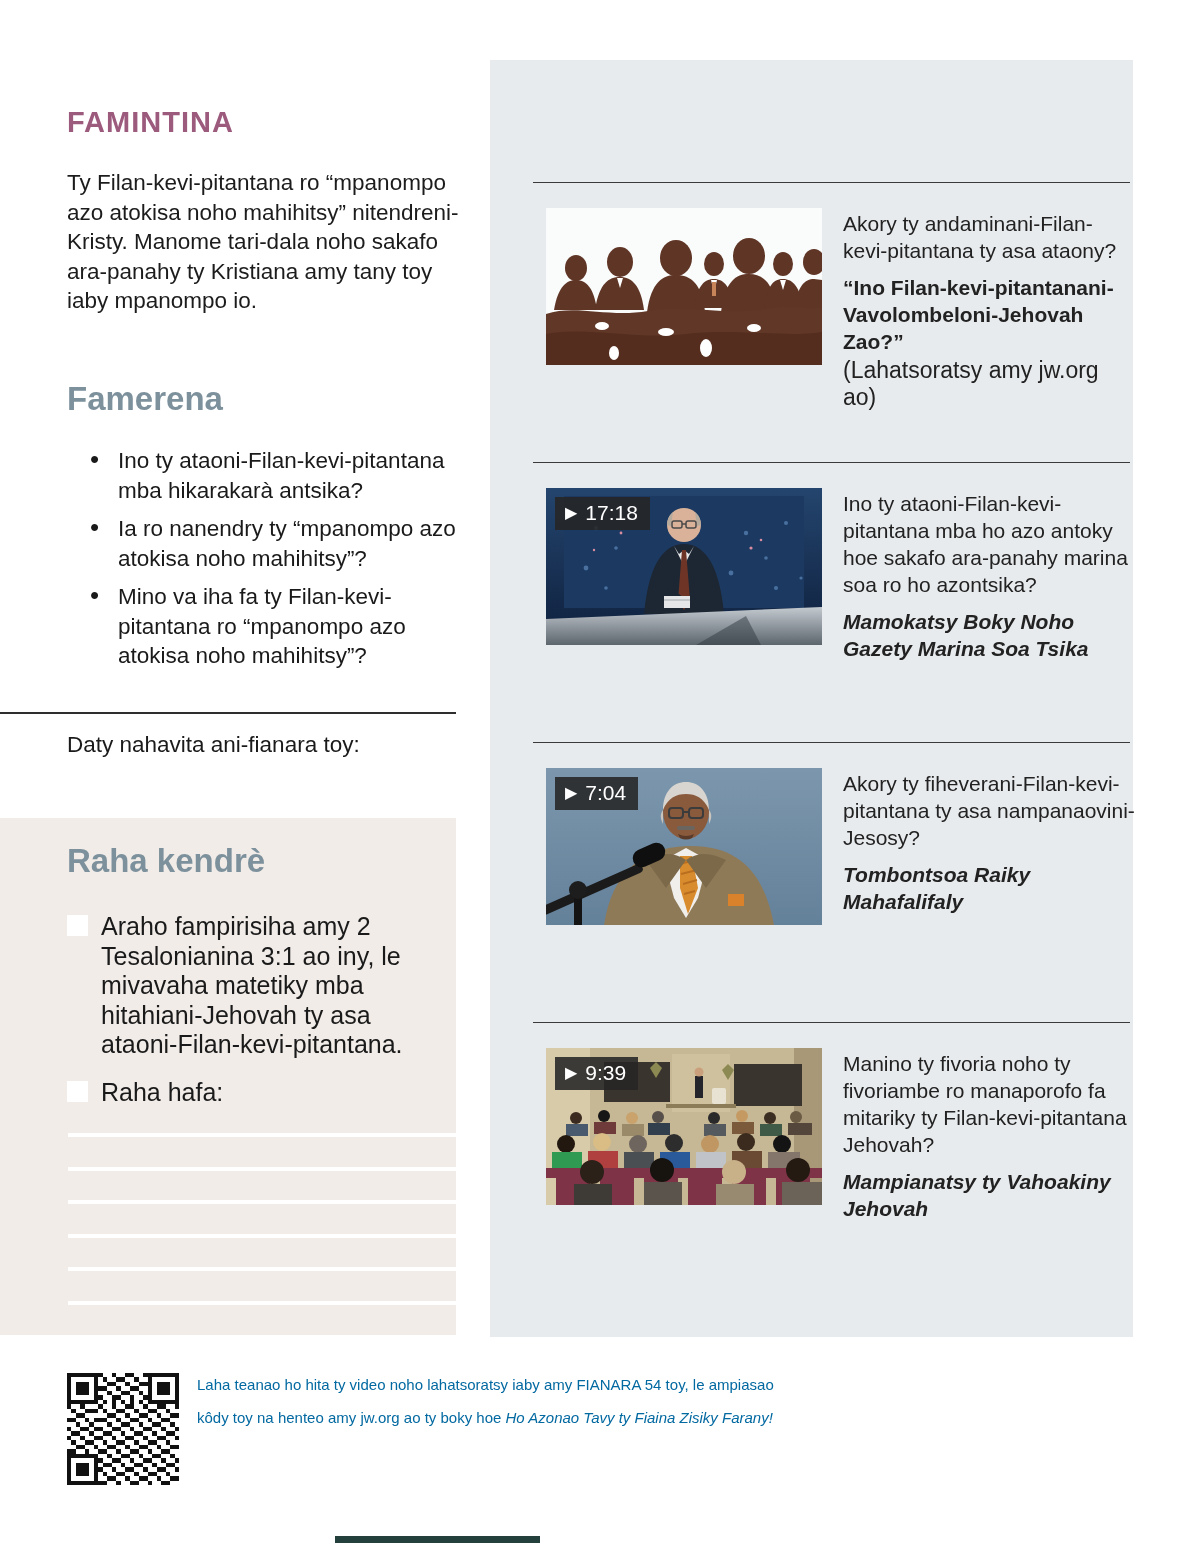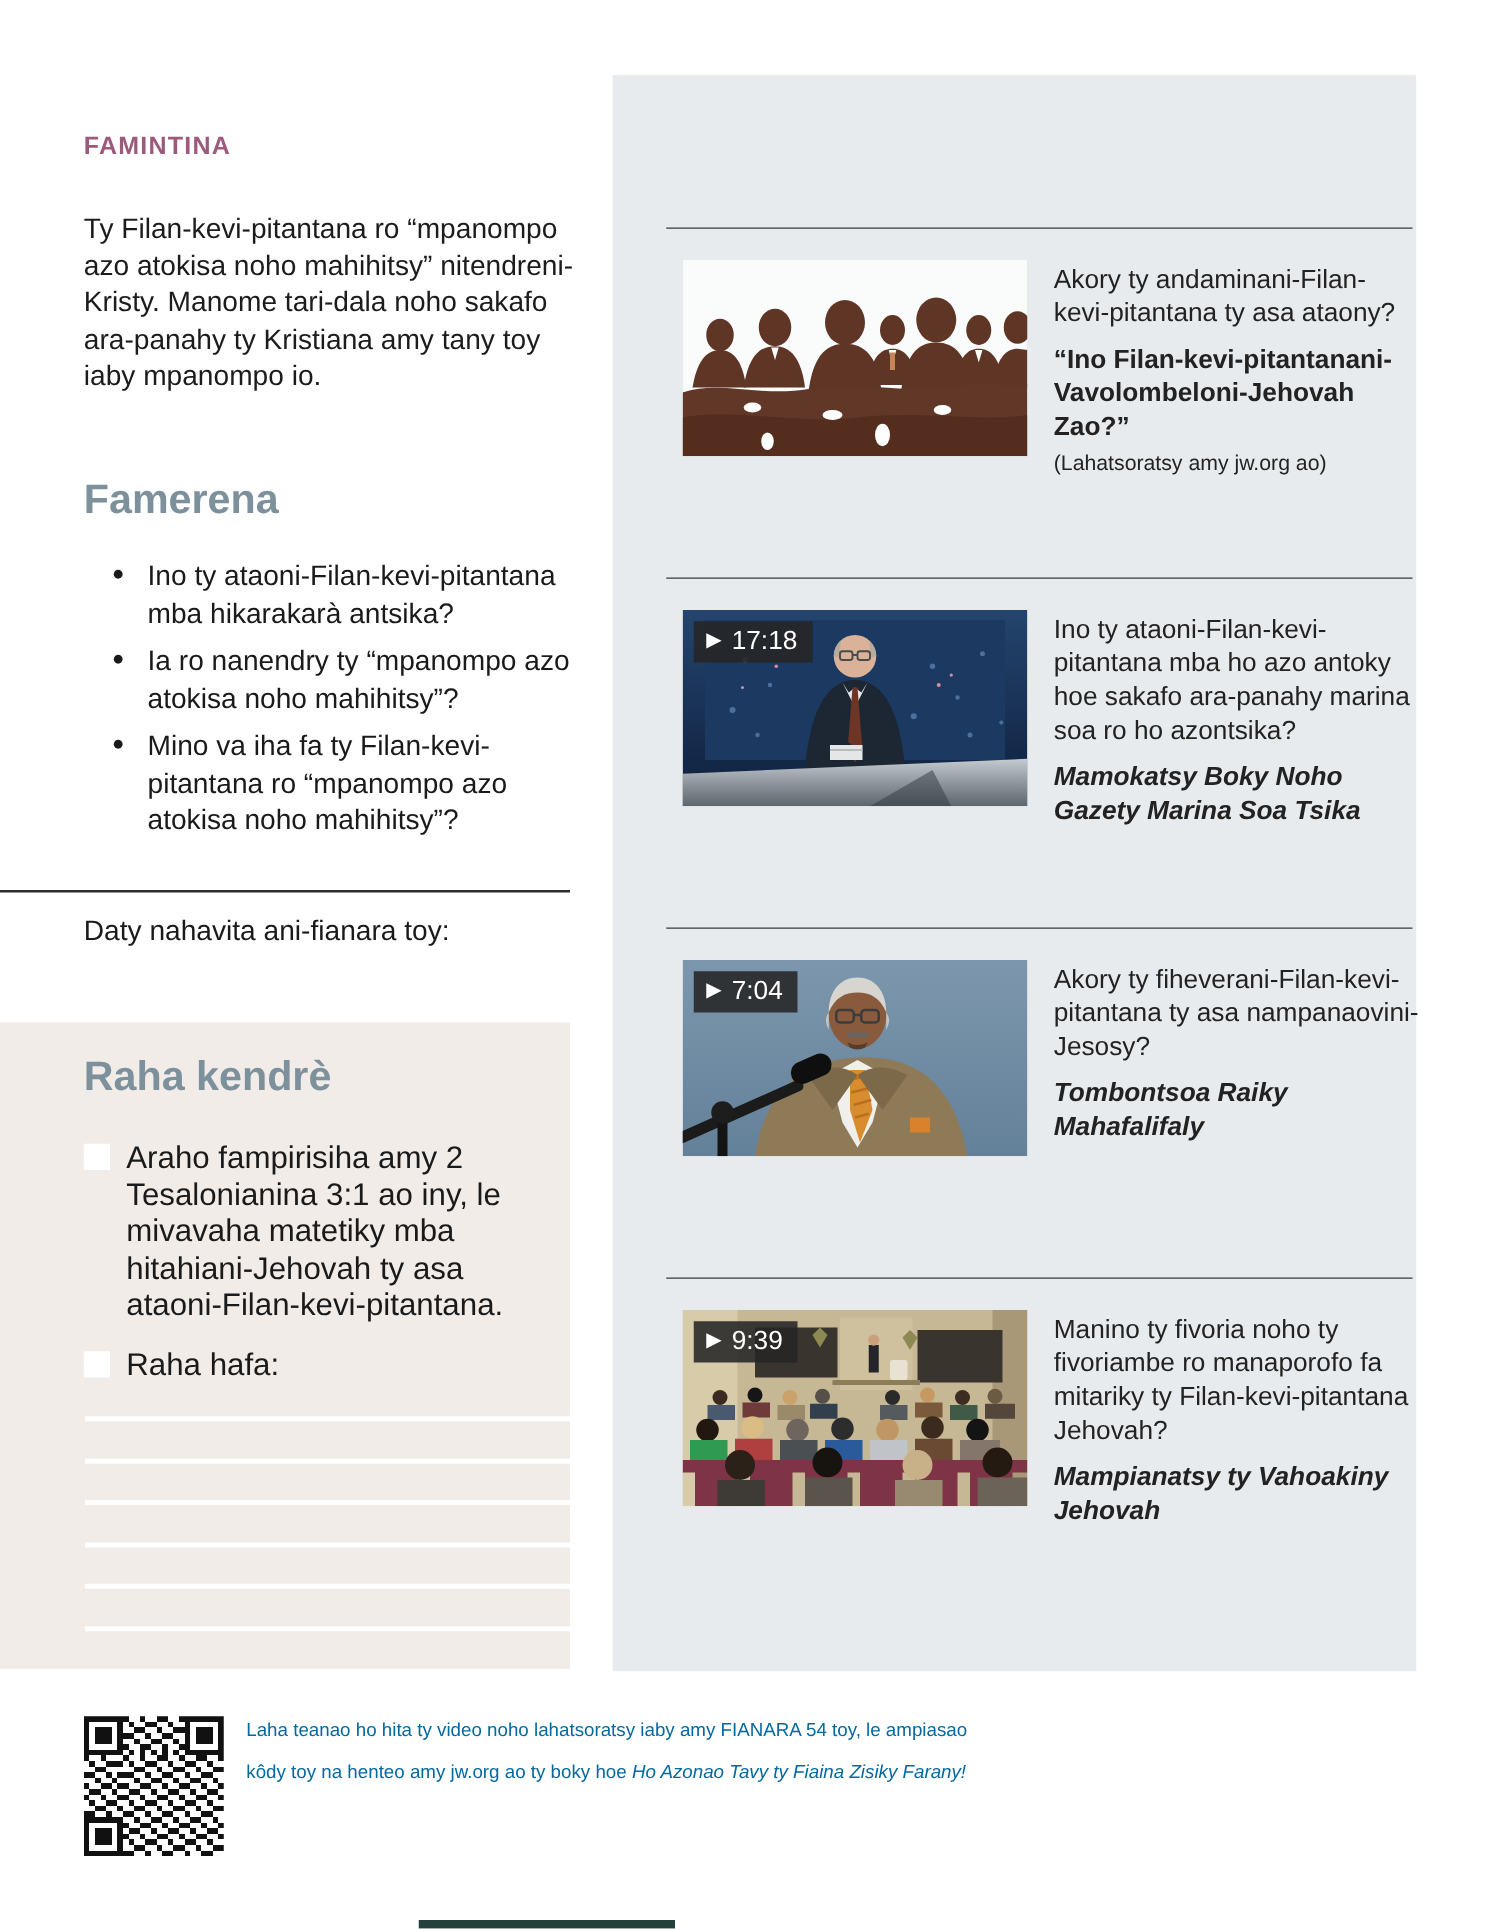--- a/index.html
+++ b/index.html
@@ -1,21 +1,21 @@
 <!DOCTYPE html>
 <html><head>
 <meta charset="utf-8">
 <style>
   html,body{margin:0;padding:0;background:#fff;}
   .page{position:relative;width:1200px;height:1543px;background:#ffffff;overflow:hidden;
         font-family:"Liberation Sans",sans-serif;color:#1a1a1a;}
   .abs{position:absolute;}
 
   
-  .h-famintina{left:67px;top:106px;font-size:20px;font-weight:bold;letter-spacing:1px;color:#9c5a7d;}
+  .h-famintina{left:67px;top:106px;font-size:29px;font-weight:bold;letter-spacing:1px;color:#9c5a7d;}
   .p-summary{left:67px;top:168px;width:400px;font-size:22.5px;line-height:29.5px;color:#1c1c1c;}
   .h-famerena{left:67px;top:380px;font-size:33px;font-weight:bold;color:#7d919d;}
   .bullets{left:90px;top:446px;width:372px;font-size:22.5px;line-height:29.5px;margin:0;padding:0;list-style:none;}
   .bullets li{position:relative;padding-left:28px;margin-bottom:9px;}
   .bullets li::before{content:"\2022";position:absolute;left:0;top:-1px;font-size:26px;}
   .rule-left{left:0;top:712px;width:456px;height:0;border-top:2px solid #2e2e2e;}
   .date-line{left:67px;top:732px;width:400px;font-size:22.5px;}
 
   .goal-box{left:0;top:818px;width:456px;height:517px;background:#f1ece8;}
   .goal-title{position:absolute;left:67px;top:24px;font-size:33px;font-weight:bold;color:#7d919d;}
@@ -34,21 +34,21 @@
   .item{position:absolute;left:0;width:643px;}
   .thumb{position:absolute;left:56px;top:0;width:276px;height:157px;overflow:hidden;background:#dfe3e5;}
   .thumb svg{display:block;width:100%;height:100%;}
   .badge{position:absolute;left:9px;top:9px;background:rgba(38,38,38,0.88);color:#fff;
          font-size:21px;padding:4px 12px 5px 10px;display:flex;align-items:center;gap:8px;}
   .badge .tri{font-size:16px;line-height:1;}
   .itext{position:absolute;left:353px;top:2px;width:292px;font-size:21px;line-height:27px;color:#222;}
   .iq{margin:0 0 10px 0;}
   .ititle{margin:0;font-weight:bold;}
   .ititle.it{font-style:italic;}
-  .inote{margin:2px 0 0 0;font-size:17px;font-stretch:condensed;}
+  .inote{margin:2px 0 0 0;font-size:23px;font-stretch:condensed;}
 
   
   .qr{left:67px;top:1373px;width:112px;height:112px;}
   .qr svg{display:block;width:100%;height:100%;}
   .footer-text{left:197px;top:1368px;width:585px;font-size:15px;line-height:33px;color:#0369a1;}
   .footer-text .ital{font-style:italic;}
   .bottom-bar{left:335px;top:1536px;width:205px;height:7px;background:#24403c;}
 </style>
 </head>
 <body>

